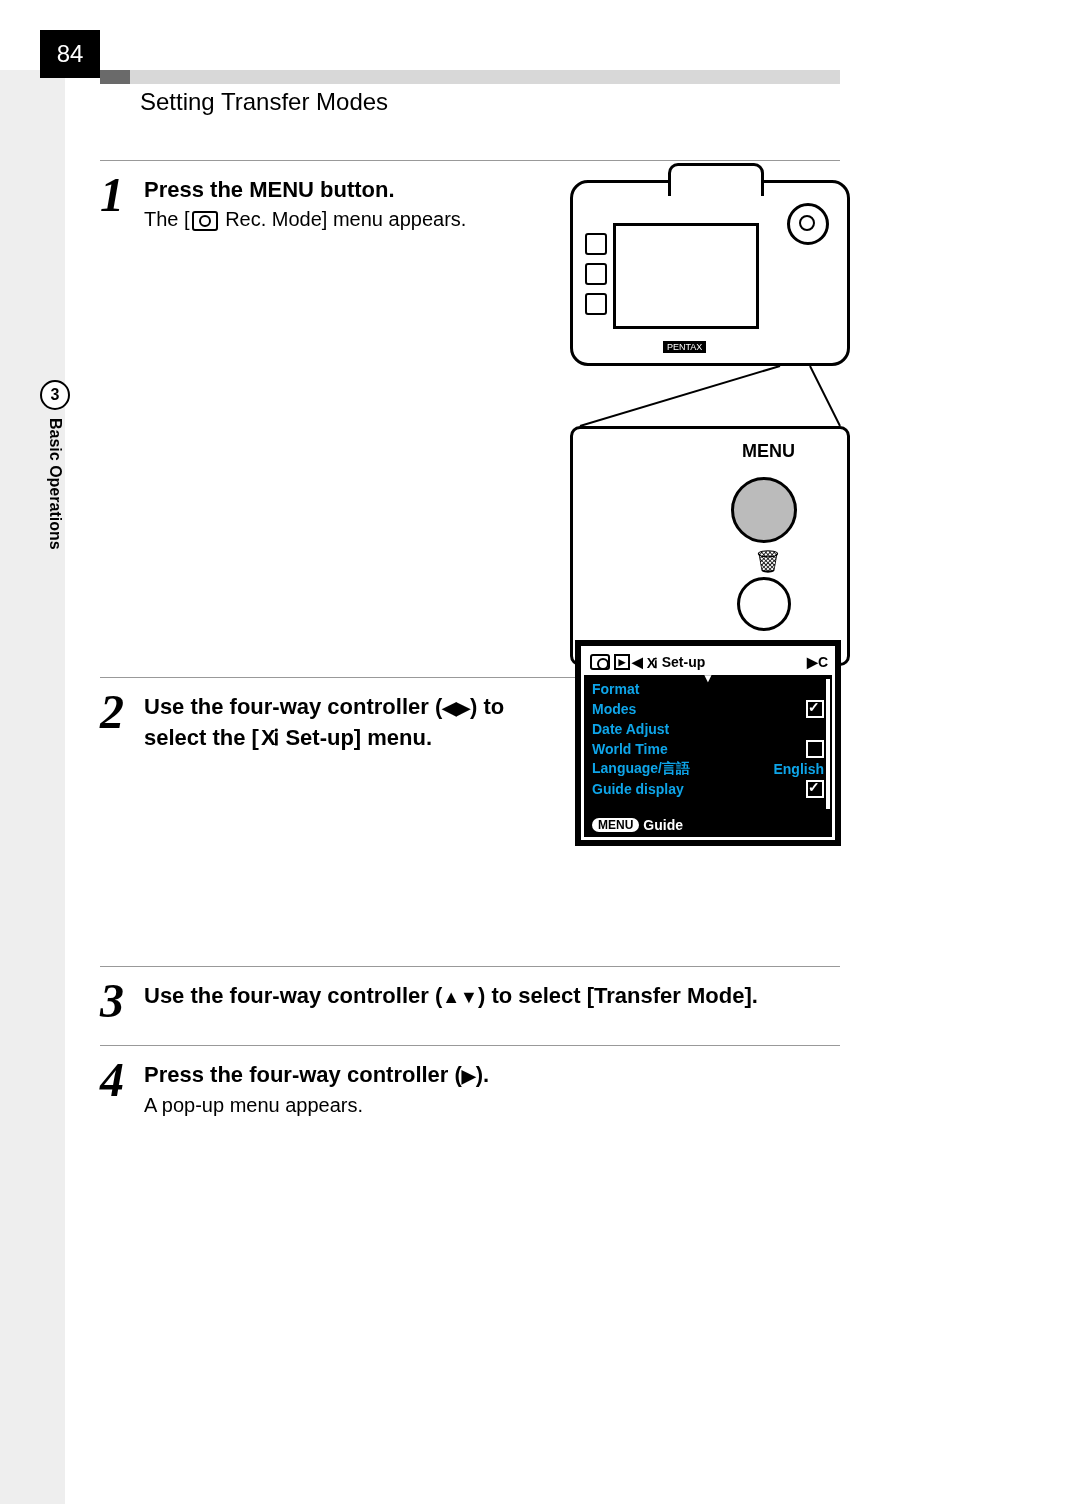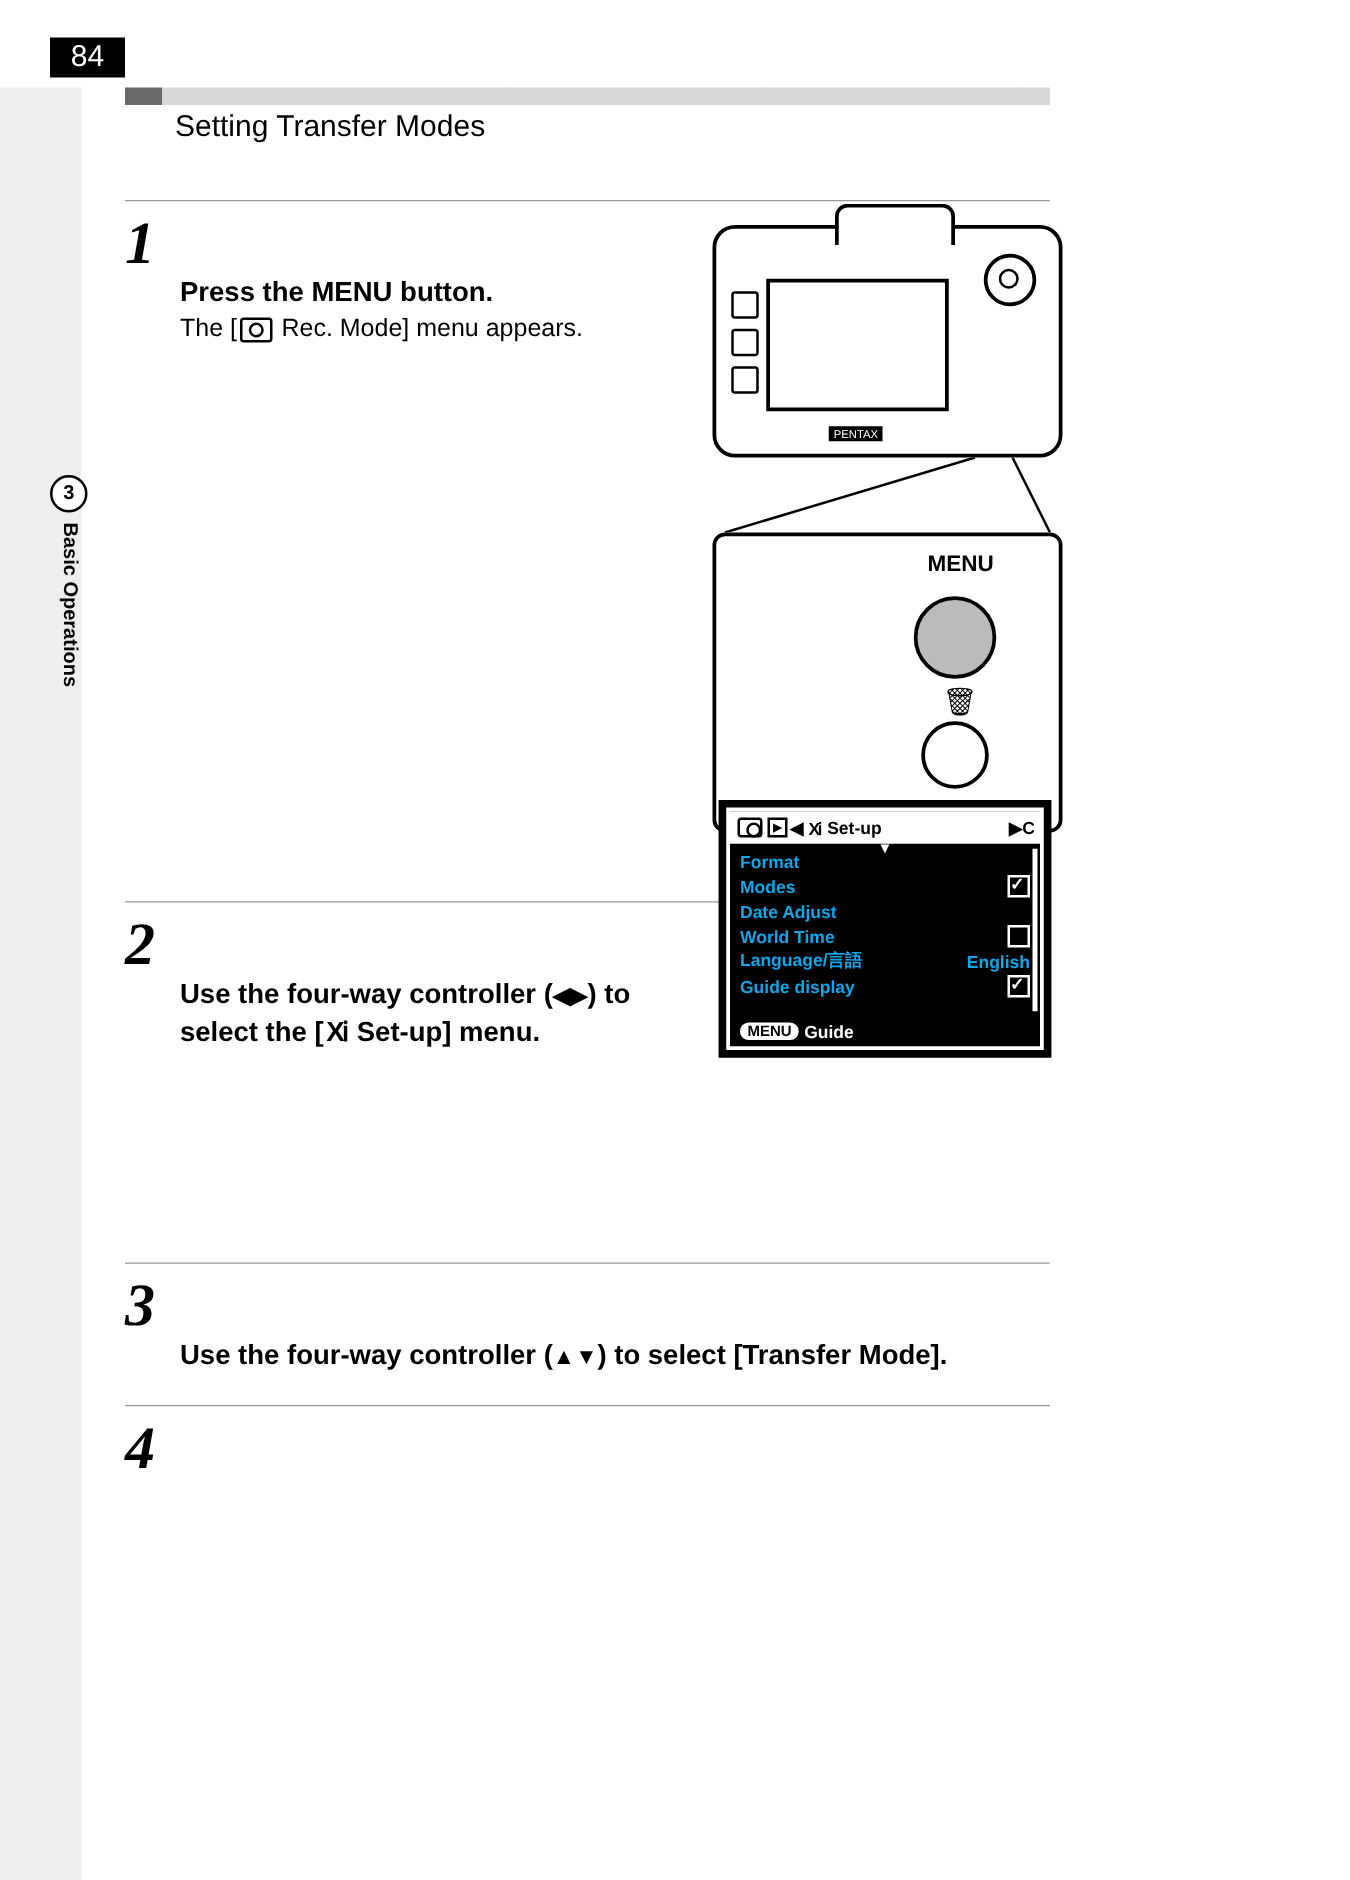--- a/index.html
+++ b/index.html
@@ -10,21 +10,21 @@
     width: 1080px;
     height: 1504px;
     position: relative;
     overflow: hidden;
   }
   .page-number-box {
     position: absolute;
     top: 30px;
     left: 40px;
     width: 60px;
-    height: 32px;
+    height: 48px;
     background: #000;
     color: #fff;
     font-size: 24px;
     display: flex;
     align-items: center;
     justify-content: center;
   }
   .left-grey-strip {
     position: absolute;
     left: 0;
@@ -96,21 +96,20 @@
     width: 44px;
     flex-shrink: 0;
   }
   .step-body {
     flex: 1;
   }
   .step-heading {
     font-weight: bold;
     font-size: 22px;
     line-height: 30px;
-    margin-top: 44px;
   }
   .step-text {
     font-size: 20px;
     line-height: 28px;
   }
   .icon-camera {
     display: inline-block;
     width: 22px;
     height: 16px;
     border: 2px solid #000;
@@ -364,20 +363,26 @@
     <div class="step-num">3</div>
     <div class="step-body">
       <div class="step-heading">
         Use the four-way controller (<span class="arrow">▲</span><span class="arrow">▼</span>) to select [Transfer Mode].
       </div>
     </div>
   </div>
 
   <div class="step">
     <div class="step-num">4</div>
+    <div class="step-body">
+      <div class="step-heading">
+        Press the four-way controller (<span class="arrow">▶</span>).
+      </div>
+      <div class="step-text">A pop-up menu appears.</div>
+    </div>
   </div>
 
 </div>
 
 <div class="camera-illus">
   <div class="cam-top">
     <div class="cam-prism"></div>
     <div class="cam-lcd"></div>
     <div class="cam-dial1"></div>
     <div class="cam-btns">

